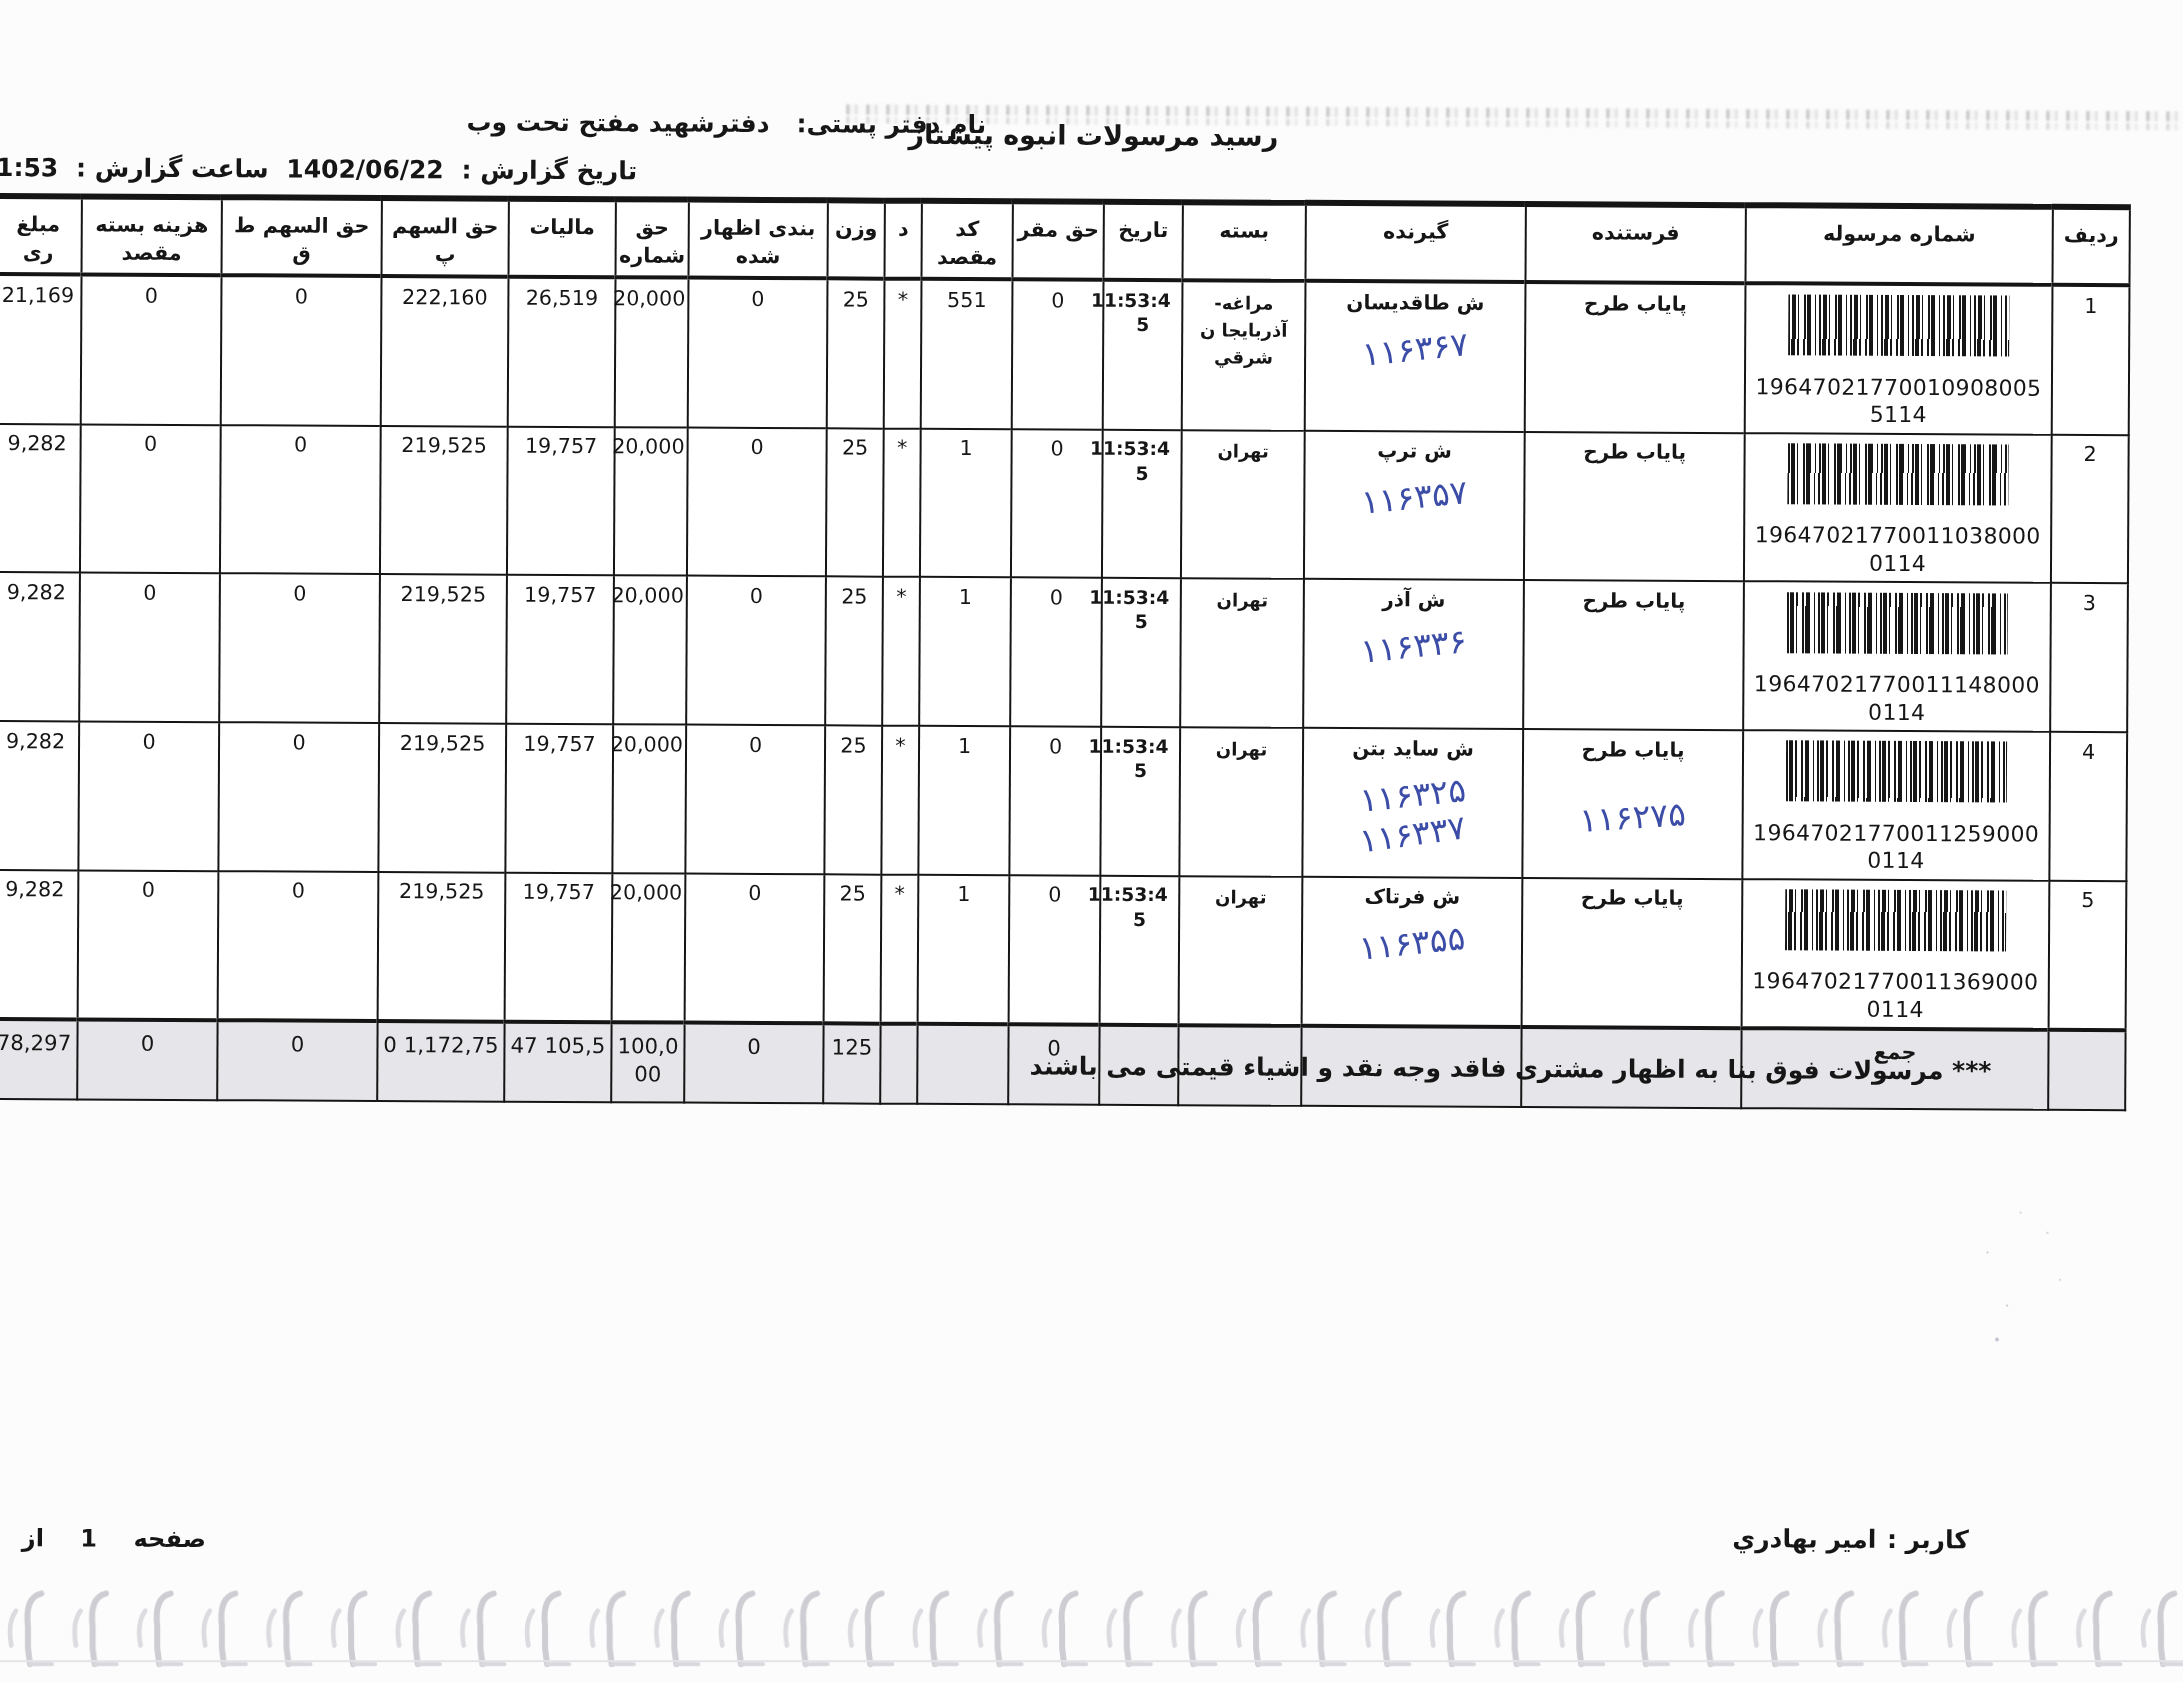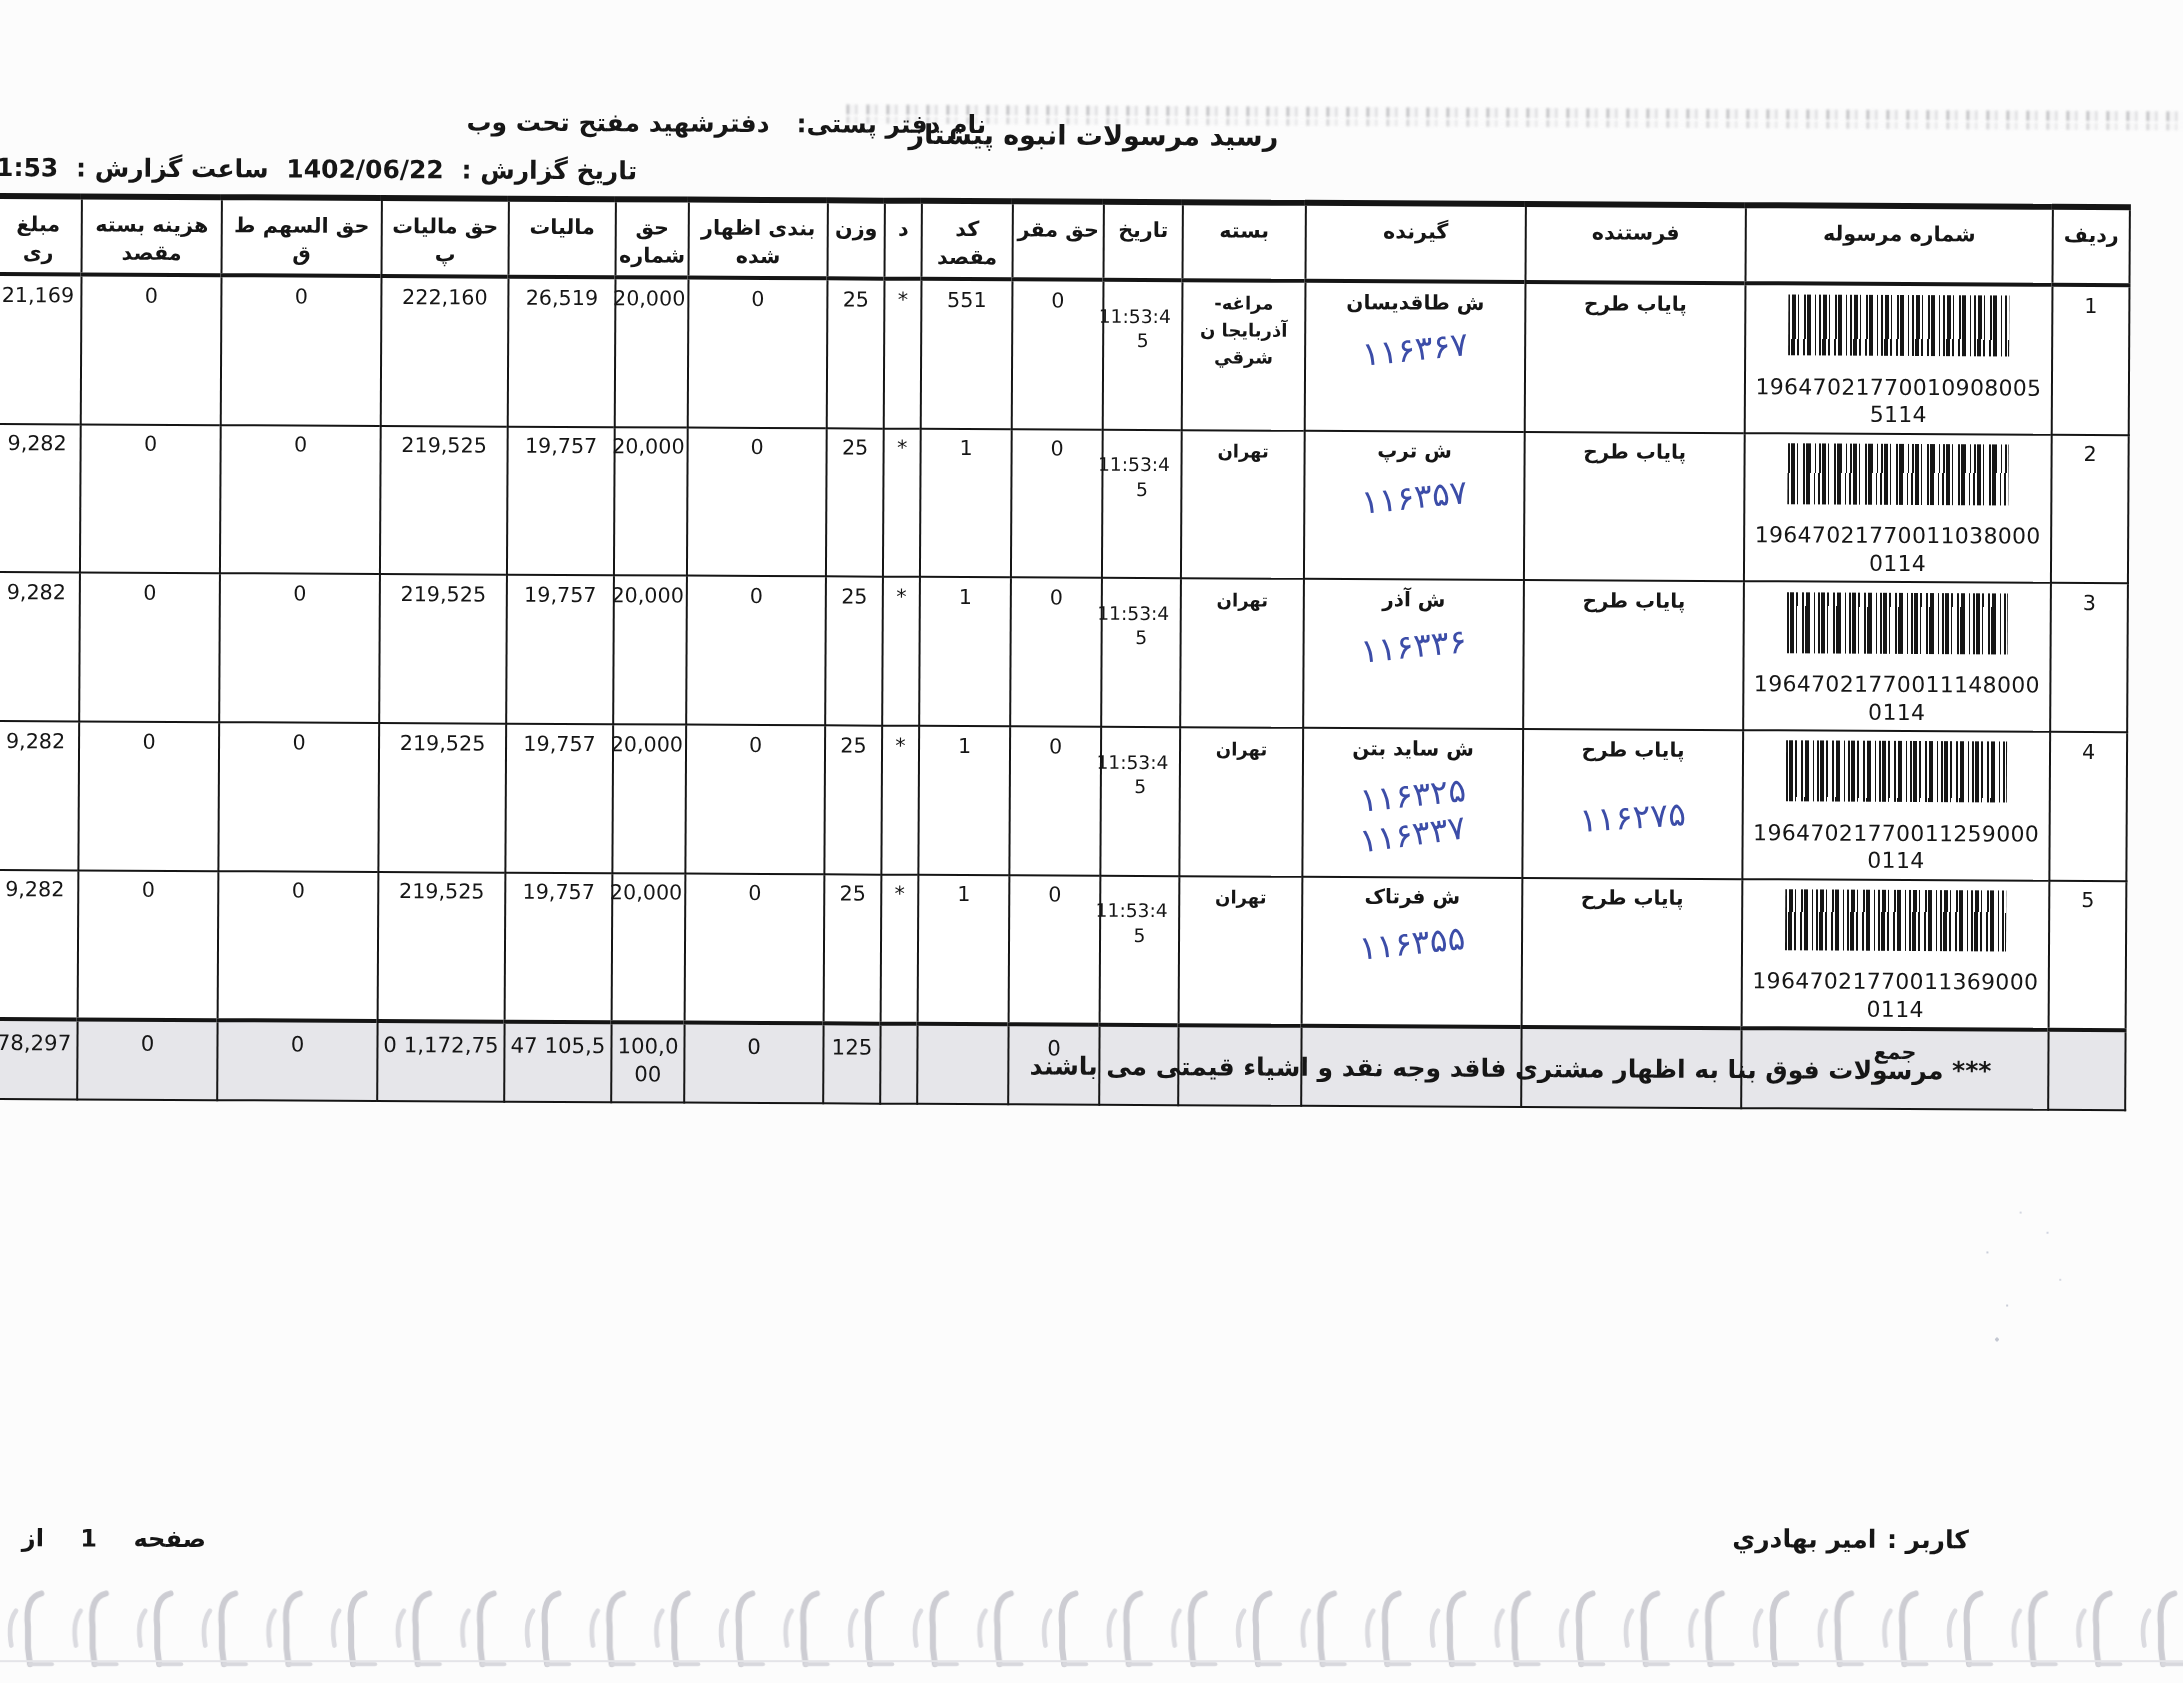--- a/index.html
+++ b/index.html
@@ -40,21 +40,21 @@
   
   .table-wrap{position:absolute;top:204px;right:52px;}
   table{border-collapse:collapse;table-layout:fixed;width:2133px;direction:rtl;background:#fff;}
   th,td{border:2.7px solid #151515;vertical-align:top;text-align:center;padding:4px 2px;}
   thead th{border-top:6px solid #151515;border-bottom:4px solid #151515;
     font-size:20.7px;font-weight:bold;height:57px;padding-top:12px;line-height:1.35;}
   tbody td{height:111px;font-size:20.7px;padding-top:6.7px;}
   td.fa{font-weight:bold;font-size:20px;}
   td.c-dest{font-weight:bold;font-size:18px;line-height:1.5;}
   td.c-time{font-size:18.7px;padding-left:0;padding-right:0;line-height:1.3;}
-  td.c-time div{width:56px;margin:16px auto;}
+  td.c-time div{width:56px;margin:0 auto;font-weight:bold;}
   .bars{width:221px;height:61px;margin:2.7px auto 17.3px;
     background:repeating-linear-gradient(90deg,#161616 0 2px,#fff 2px 3.3px,#161616 3.3px 7.3px,#fff 7.3px 9.3px,
       #161616 9.3px 10.7px,#fff 10.7px 15.3px,#161616 15.3px 17.3px,#fff 17.3px 18.7px,#161616 18.7px 23px,#fff 23px 27px,
       #161616 27px 28px,#fff 28px 31px);}
   .bc-num{font-size:22px;line-height:1.25;letter-spacing:0.3px;}
   .hw{color:#3c4da8;font-size:33px;font-weight:normal;letter-spacing:4px;direction:ltr;
     transform:rotate(-6deg);margin-top:16px;line-height:1.15;}
   .hw.second{margin-top:1.3px;transform:rotate(-8deg);}
   .hw.sender-hw{margin-top:37px;transform:rotate(-4deg);}
   .hw:empty{display:none;}
@@ -120,21 +120,21 @@
             <th>گیرنده</th>
             <th>بسته</th>
             <th>تاریخ</th>
             <th>حق مقر</th>
             <th>کد مقصد</th>
             <th>د</th>
             <th>وزن</th>
             <th>بندی اظهار شده</th>
             <th>حق شماره</th>
             <th>مالیات</th>
-            <th>حق مالیات پ</th>
+            <th>حق السهم پ</th>
             <th>حق السهم ط ق</th>
             <th>هزینه بسته مقصد</th>
             <th>مبلغ ری</th>
           </tr>
       </thead>
       <tbody id="rows-body">
   <tr>
     <td>1</td>
     <td>
       <div class="bars"></div>

